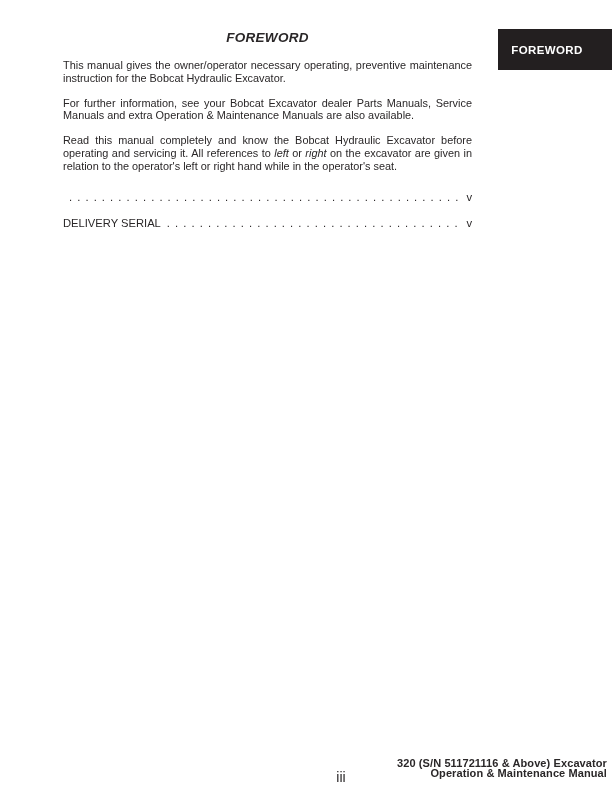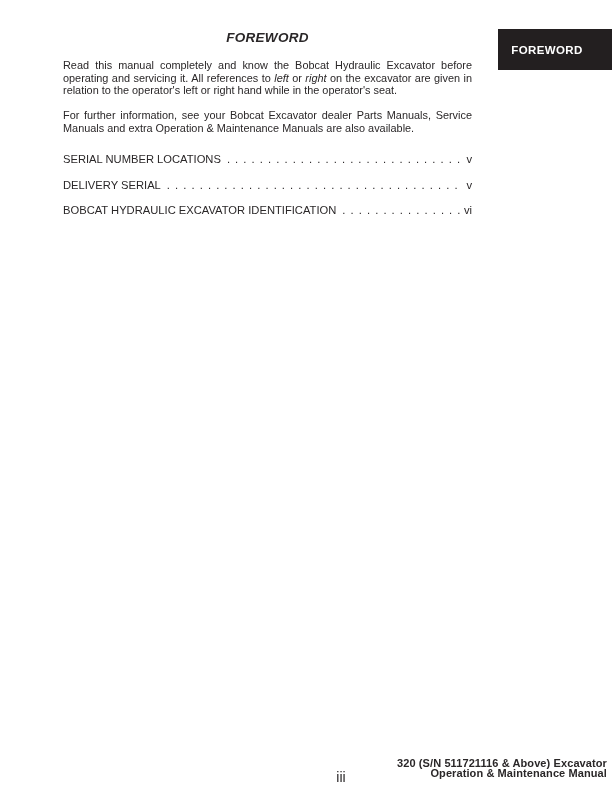--- a/index.html
+++ b/index.html
@@ -111,40 +111,35 @@
 
 <div class="page" style="background: rgb(255, 255, 255); color: rgb(42, 39, 40);">
 
   <div class="tab" style="background: rgb(35, 31, 32);">
     <span class="tab-label" style="color: rgb(255, 255, 255);">FOREWORD</span>
   </div>
 
   <div class="content">
     <h1 class="title">FOREWORD</h1>
 
+    <p class="para">This manual gives the owner/operator necessary operating, preventive maintenance instruction for the Bobcat Hydraulic Excavator.</p>
+
+    <p class="para">For further information, see your Bobcat Excavator dealer Parts Manuals, Service Manuals and extra Operation &amp; Maintenance Manuals are also available.</p>
 
     <p class="para"><span>Read this manual completely and know the Bobcat Hydraulic Excavator before operating and servicing it. All references to </span><em>left</em><span> or </span><em>right</em><span> on the excavator are given in relation to the operator's left or right hand while in the operator's seat.</span></p>
 
-    <p class="para">For further information, see your Bobcat Excavator dealer Parts Manuals, Service Manuals and extra Operation &amp; Maintenance Manuals are also available.</p>
-
     <div class="toc">
       <div class="toc-row">
-        <span class="toc-label">SERIAL NUMBER LOCATIONS</span>
         <span class="leader"></span>
         <span class="toc-page">v</span>
       </div>
       <div class="toc-row">
         <span class="toc-label">DELIVERY SERIAL</span>
         <span class="leader"></span>
         <span class="toc-page">v</span>
-      </div>
-      <div class="toc-row">
-        <span class="toc-label">BOBCAT HYDRAULIC EXCAVATOR IDENTIFICATION</span>
-        <span class="leader"></span>
-        <span class="toc-page">vi</span>
       </div>
     </div>
   </div>
 
   <div class="folio">iii</div>
 
   <div class="footer-right">
     <div>320 (S/N 511721116 &amp; Above) Excavator</div>
     <div>Operation &amp; Maintenance Manual</div>
   </div>

